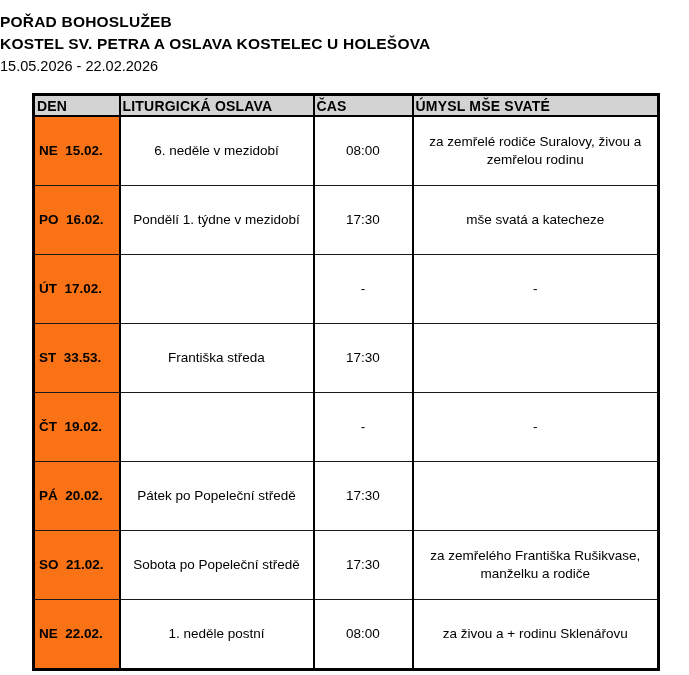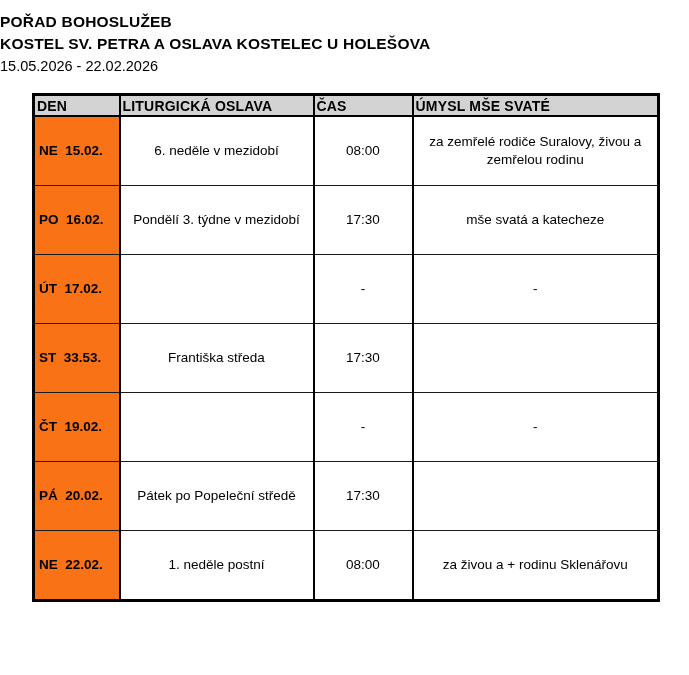--- a/index.html
+++ b/index.html
@@ -99,21 +99,21 @@
   </thead>
   <tbody>
     <tr>
       <td class="day">NE  15.02.</td>
       <td>6. neděle v mezidobí</td>
       <td>08:00</td>
       <td>za zemřelé rodiče Suralovy, živou a zemřelou rodinu</td>
     </tr>
     <tr>
       <td class="day">PO  16.02.</td>
-      <td>Pondělí 3. týdne v mezidobí</td>
+      <td>Pondělí 1. týdne v mezidobí</td>
       <td>17:30</td>
       <td>mše svatá a katecheze</td>
     </tr>
     <tr>
       <td class="day">ÚT  17.02.</td>
       <td></td>
       <td>-</td>
       <td>-</td>
     </tr>
     <tr>
@@ -128,19 +128,25 @@
       <td>-</td>
       <td>-</td>
     </tr>
     <tr>
       <td class="day">PÁ  20.02.</td>
       <td>Pátek po Popeleční středě</td>
       <td>17:30</td>
       <td></td>
     </tr>
     <tr>
+      <td class="day">SO  21.02.</td>
+      <td>Sobota po Popeleční středě</td>
+      <td>17:30</td>
+      <td>za zemřelého Františka Rušikvase, manželku a rodiče</td>
+    </tr>
+    <tr>
       <td class="day">NE  22.02.</td>
       <td>1. neděle postní</td>
       <td>08:00</td>
       <td>za živou a + rodinu Sklenářovu</td>
     </tr>
   </tbody>
 </table>
 
 </body></html>

